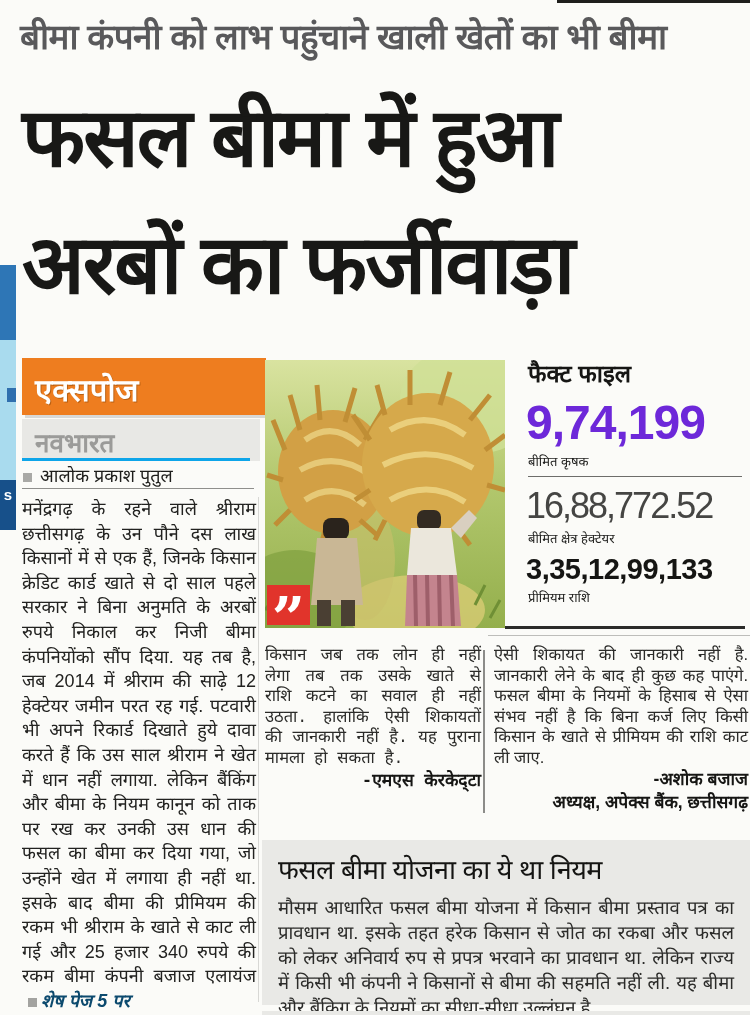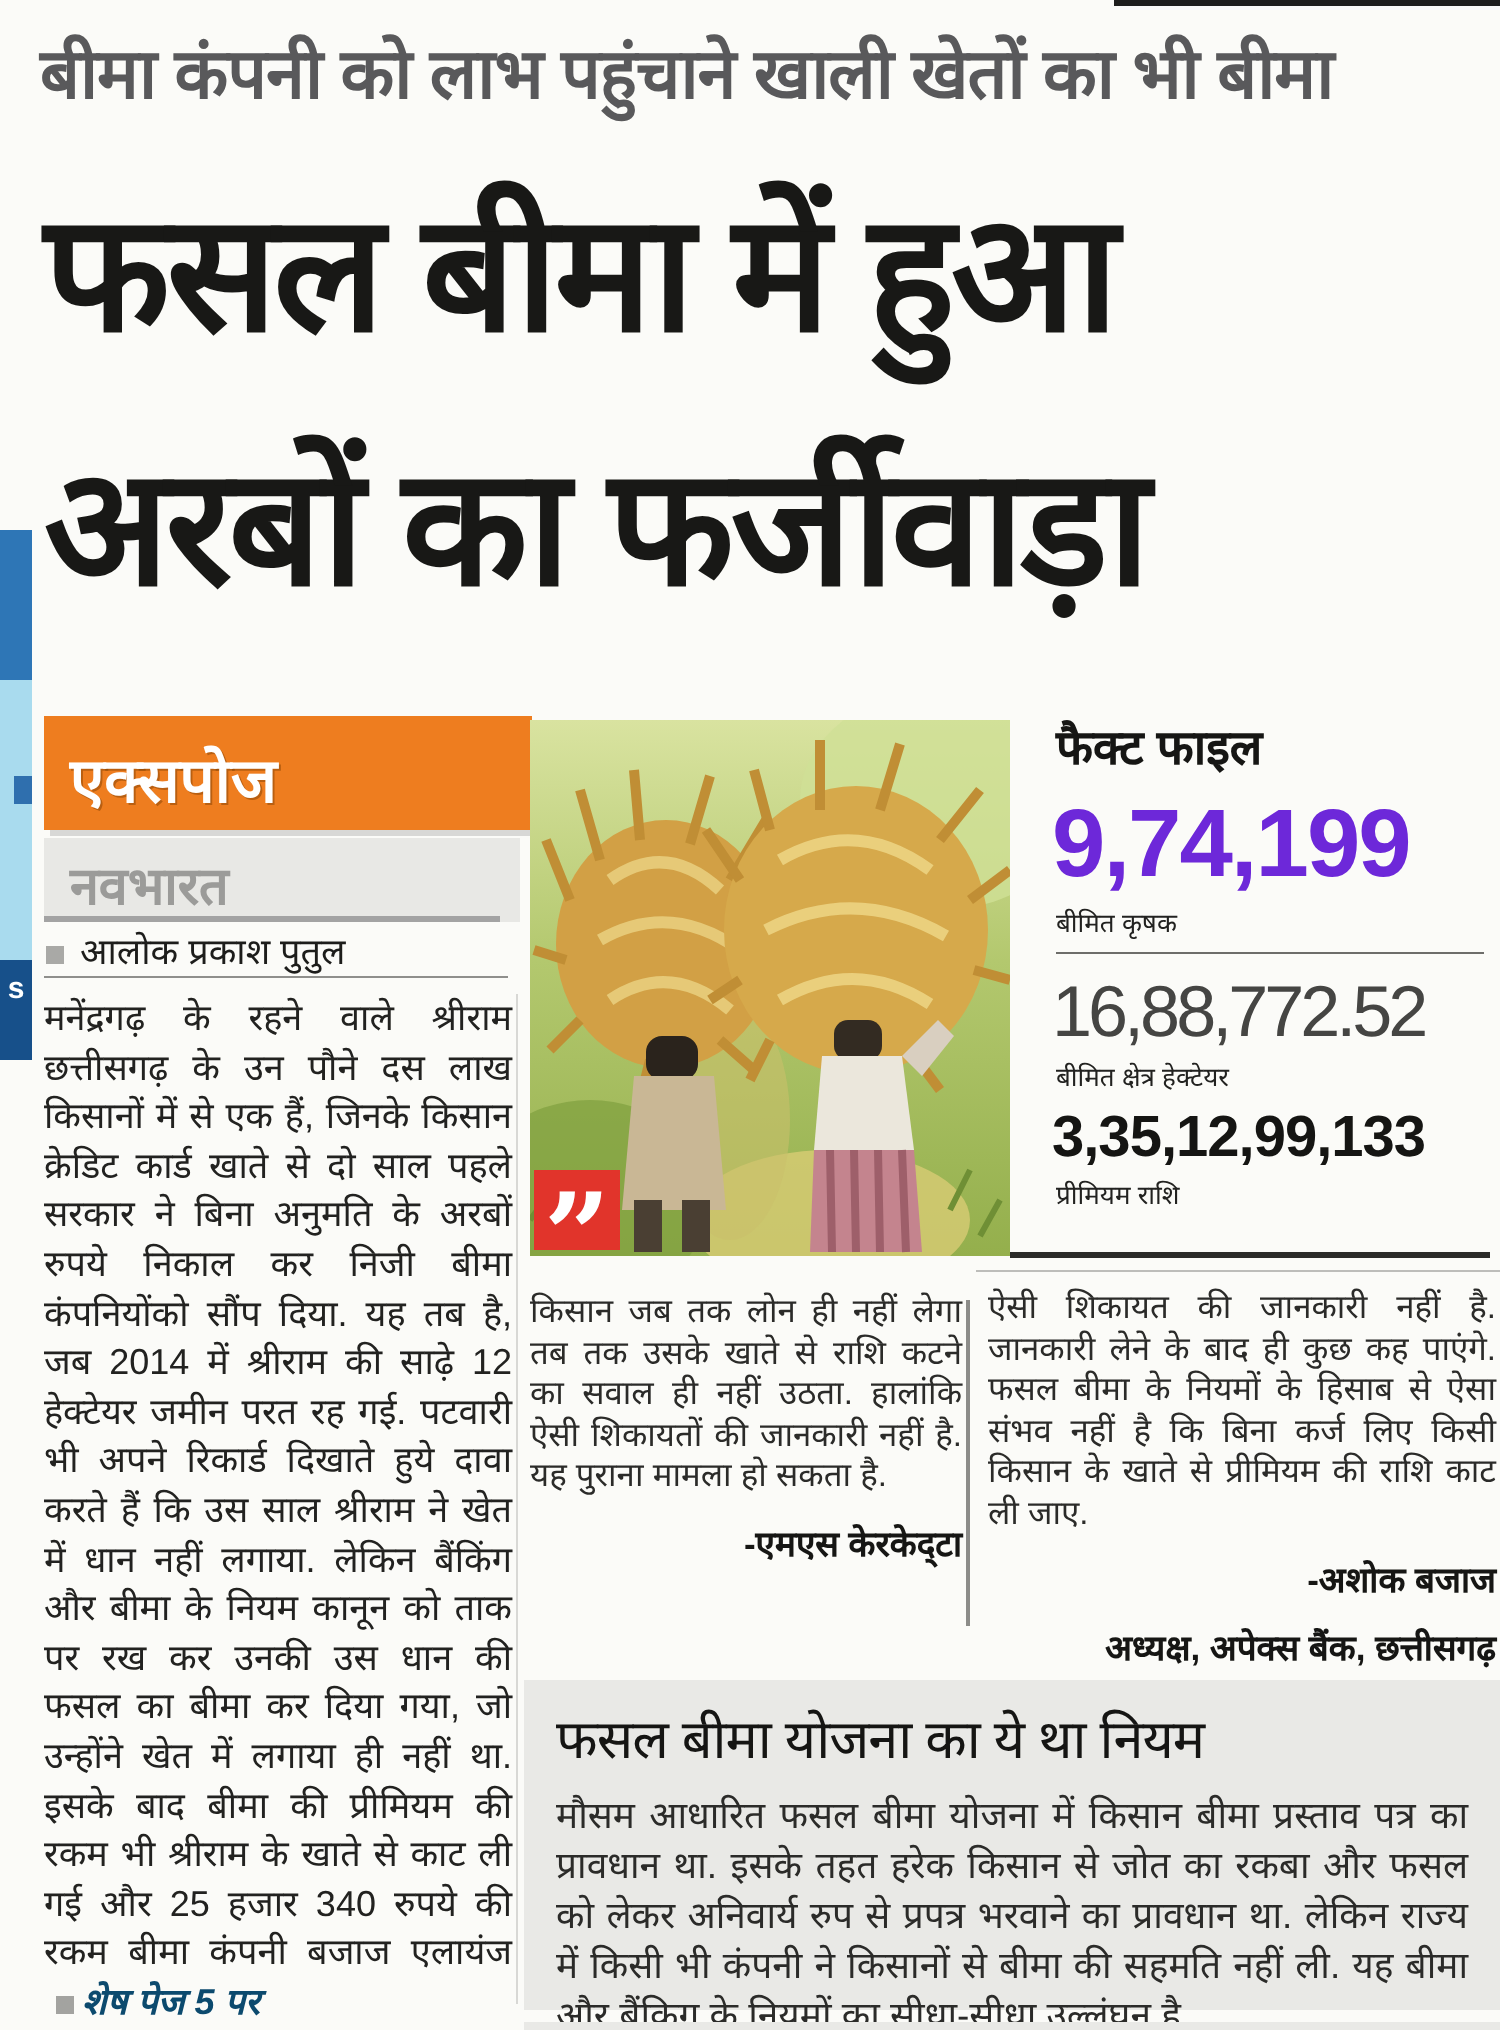--- a/index.html
+++ b/index.html
@@ -25,21 +25,21 @@
   .frag-bot{left:0;top:215px;width:16px;height:50px;background:#17508a;position:absolute;
             color:#fff;font-size:15px;font-weight:700;padding-top:6px;text-align:center;box-sizing:border-box;}
 
   
   .expose{left:22px;top:358px;width:244px;height:57px;background:#ee7d1f;
           box-shadow:3px 3px 0 rgba(60,60,60,.18);}
   .expose span{display:block;padding:10px 0 0 13px;color:#fff;font-size:31px;font-weight:700;
                text-shadow:1px 1px 0 rgba(120,60,0,.45);}
   .expose-sliver{left:250px;top:358px;width:10px;height:57px;background:#ee7d1f;}
   .masthead{left:22px;top:419px;width:229px;height:39px;background:#e8e8e5;
-            border-bottom:3px solid #a3a3a3;}
+            border-bottom:3px solid #0ea5e9;}
   .masthead span{display:block;padding:5px 0 0 13px;color:#9b9b99;font-size:26px;font-weight:700;}
   .masthead-sliver{left:250px;top:419px;width:10px;height:42px;background:#e8e8e5;}
 
   
   .byline-row{left:23px;top:463px;width:230px;font-size:18px;font-weight:400;color:#1d1d1b;}
   .sq{display:inline-block;width:9px;height:9px;background:#a9a9a6;margin-right:8px;}
   .byline-rule{left:22px;top:488px;width:232px;height:1px;background:#8f8f8c;}
 
   
   .article{left:22px;top:497px;width:234px;font-size:18px;line-height:24.6px;
@@ -49,23 +49,23 @@
   .col-rule{left:258px;top:497px;width:1px;height:505px;background:#d8d8d5;}
 
   
   .photo{left:265px;top:360px;width:240px;height:268px;overflow:hidden;}
   .quote-badge{position:absolute;left:2px;bottom:3px;width:43px;height:40px;background:#e1342b;
                color:#fff;text-align:center;}
   .quote-badge b{font-size:58px;line-height:66px;font-family:"DejaVu Serif",serif;}
 
   
   .pq{font-size:16.5px;line-height:20.5px;color:#2b2b29;text-align:justify;}
-  .pq1{left:265px;top:646px;width:216px;}
+  .pq1{left:265px;top:646px;width:216px;font-family:Liberation Mono, monospace;}
   .pq2{left:494px;top:644px;width:254px;}
-  .pq .attr{text-align:right;font-weight:700;font-size:17.5px;margin-top:13px;color:#161614;}
+  .pq .attr{text-align:right;font-weight:700;font-size:17.5px;margin-top:2px;color:#161614;}
   .quote-vrule{left:483px;top:650px;width:2px;height:163px;background:#8c8c89;}
 
   
   .fact{left:520px;top:356px;width:228px;}
   .fact-title{font-size:24px;font-weight:700;color:#161614;margin:0 0 6px 8px;}
   .fv1{font-size:48px;font-weight:700;color:#6d28d9;letter-spacing:-1px;margin-left:6px;}
   .flabel{font-size:13px;color:#222220;margin:2px 0 6px 8px;}
   .fact-hr{height:1px;background:#6d6d6a;margin:2px 6px 8px 8px;}
   .fv2{font-size:36px;font-weight:400;color:#454543;letter-spacing:-2px;margin-left:6px;}
   .fv3{font-size:29px;font-weight:700;color:#151513;letter-spacing:-0.5px;margin-left:6px;margin-top:4px;}

